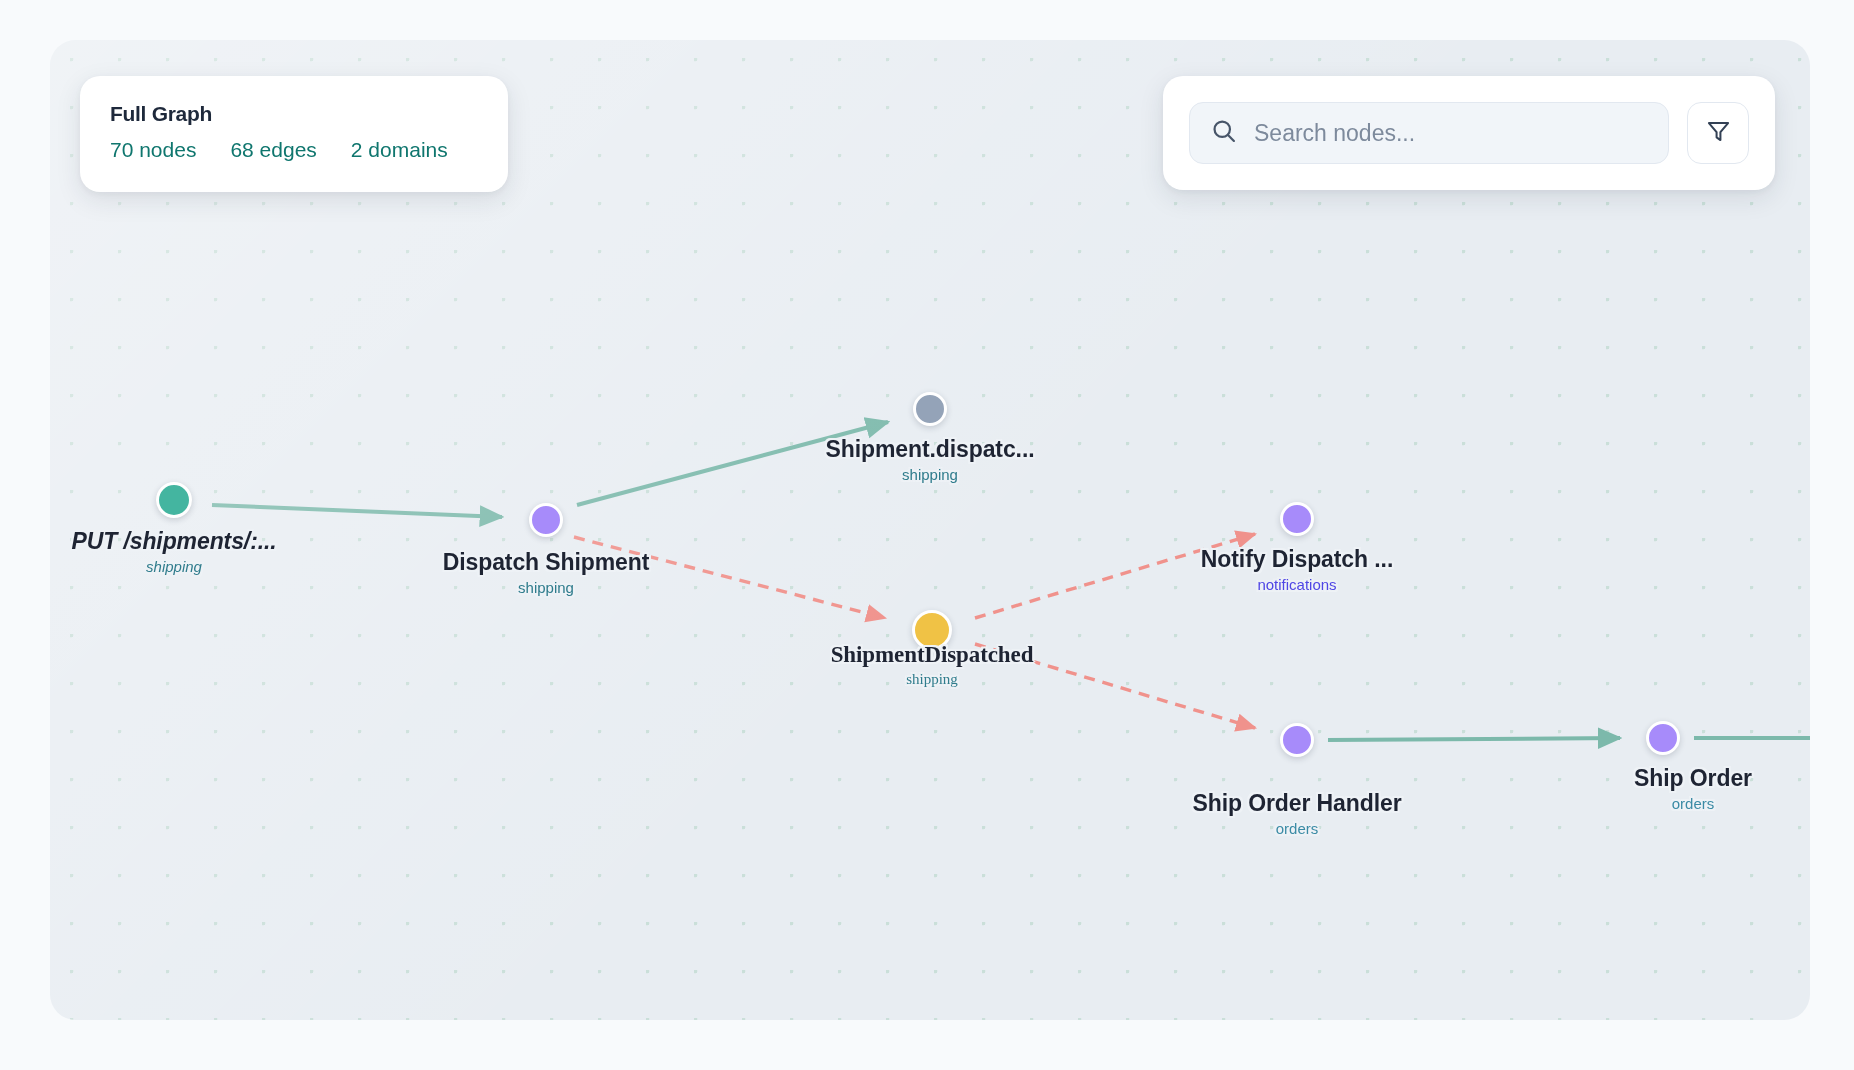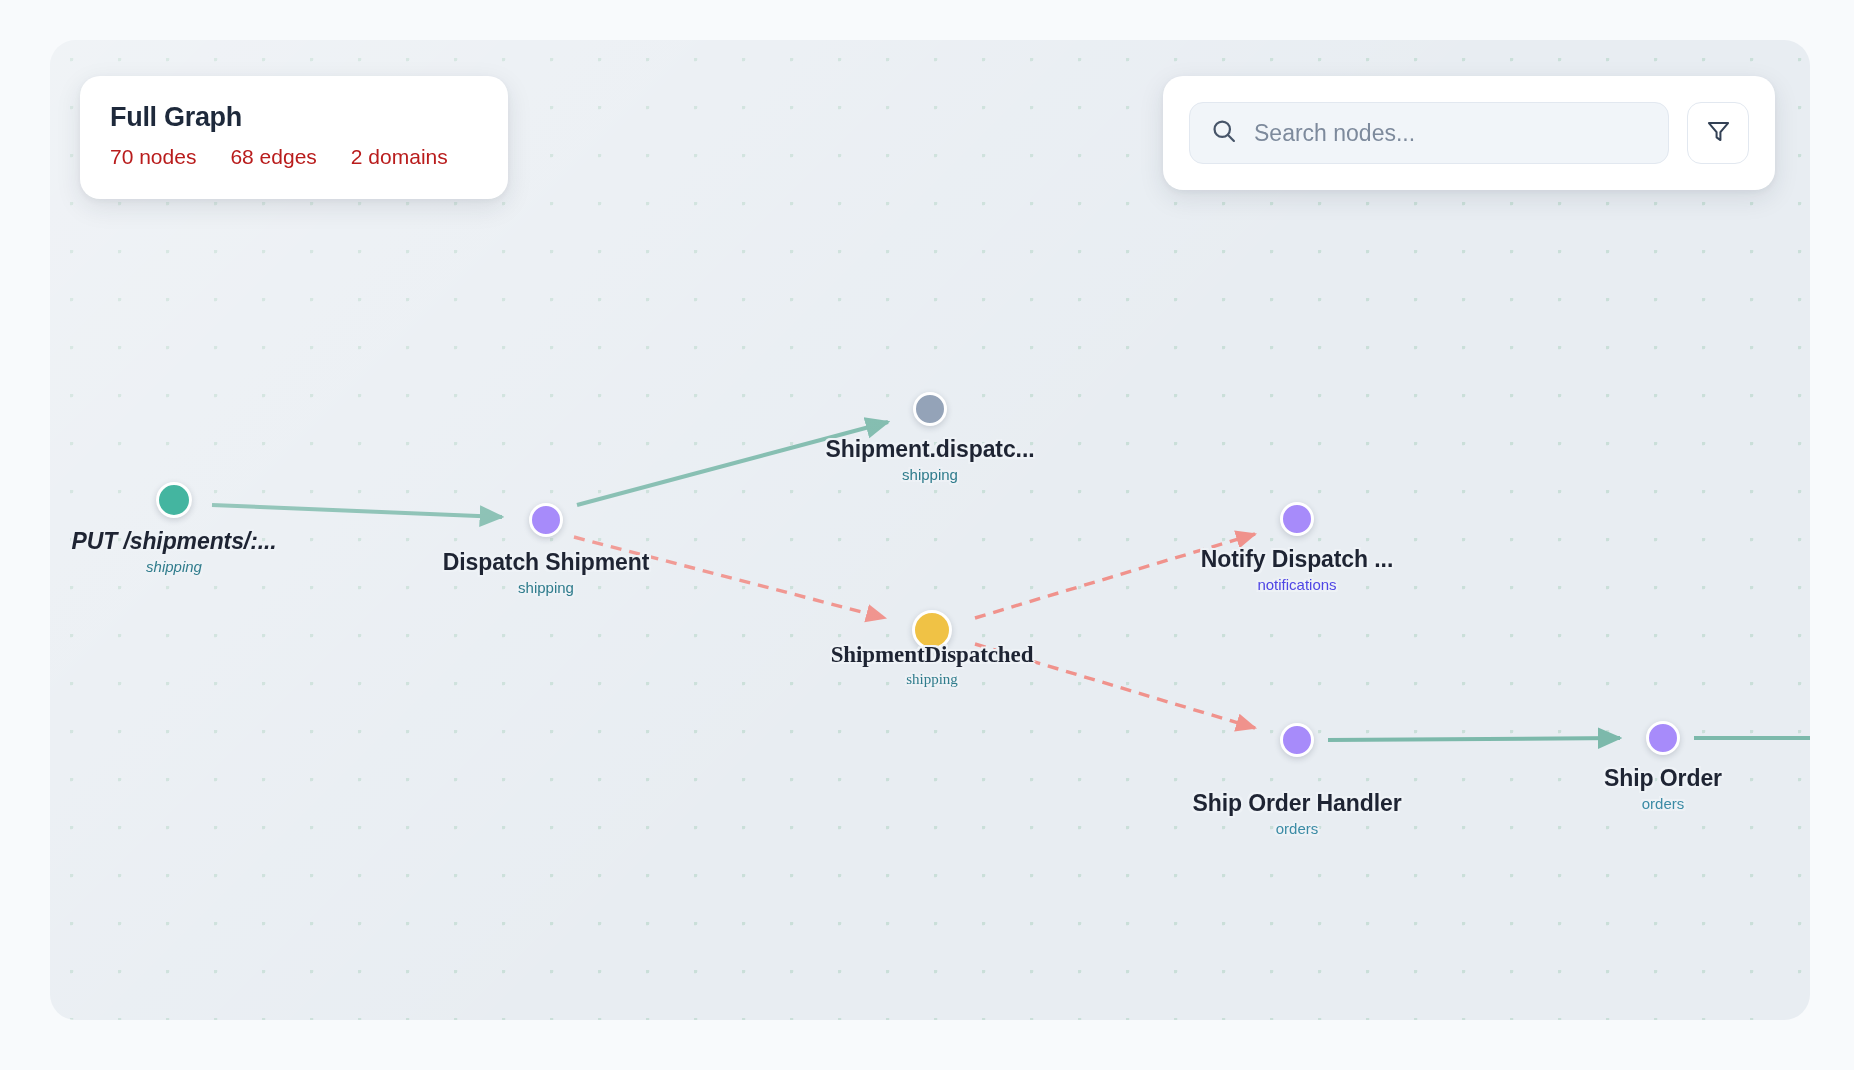--- a/index.html
+++ b/index.html
@@ -101,31 +101,31 @@
     left: 80px;
     top: 76px;
     width: 428px;
     padding: 26px 30px 30px 30px;
     background: #ffffff;
     border-radius: 20px;
     box-shadow: 0 8px 26px rgba(30,41,59,0.10), 0 2px 6px rgba(30,41,59,0.05);
     z-index: 20;
   }
   #info-card .card-title {
-    font-size: 27px;
+    font-size: 21px;
     font-weight: bold;
     color: #1e293b;
     margin-bottom: 12px;
     letter-spacing: -0.3px;
   }
   #info-card .card-stats {
     display: flex;
     gap: 34px;
     font-size: 21px;
-    color: #b91c1c;
+    color: #0f766e;
   }
 
   
   #search-panel {
     position: absolute;
     left: 1163px;
     top: 76px;
     width: 612px;
     padding: 26px 26px;
     background: #ffffff;
@@ -245,21 +245,21 @@
     <div class="node" style="left:1247px; top:700px;">
       <div class="node-dot" style="width:34px; height:34px; background:#a78bfa;"></div>
       <div class="node-labels" style="top:18px;margin-top:32px;">
         <div class="node-title">Ship Order Handler</div>
         <div class="node-domain" style="color:#3b8ba5;">orders</div>
       </div>
     </div>
 
     <div class="node" style="left:1613px; top:698px;">
       <div class="node-dot" style="width:34px; height:34px; background:#a78bfa;"></div>
-      <div class="node-labels" style="top:27px;">
+      <div class="node-labels" style="top:27px;margin-left:30px;">
         <div class="node-title">Ship Order</div>
         <div class="node-domain" style="color:#3b8ba5;">orders</div>
       </div>
     </div>
 
   </div>
 
   <div id="info-card">
     <div class="card-title">Full Graph</div>
     <div class="card-stats">

